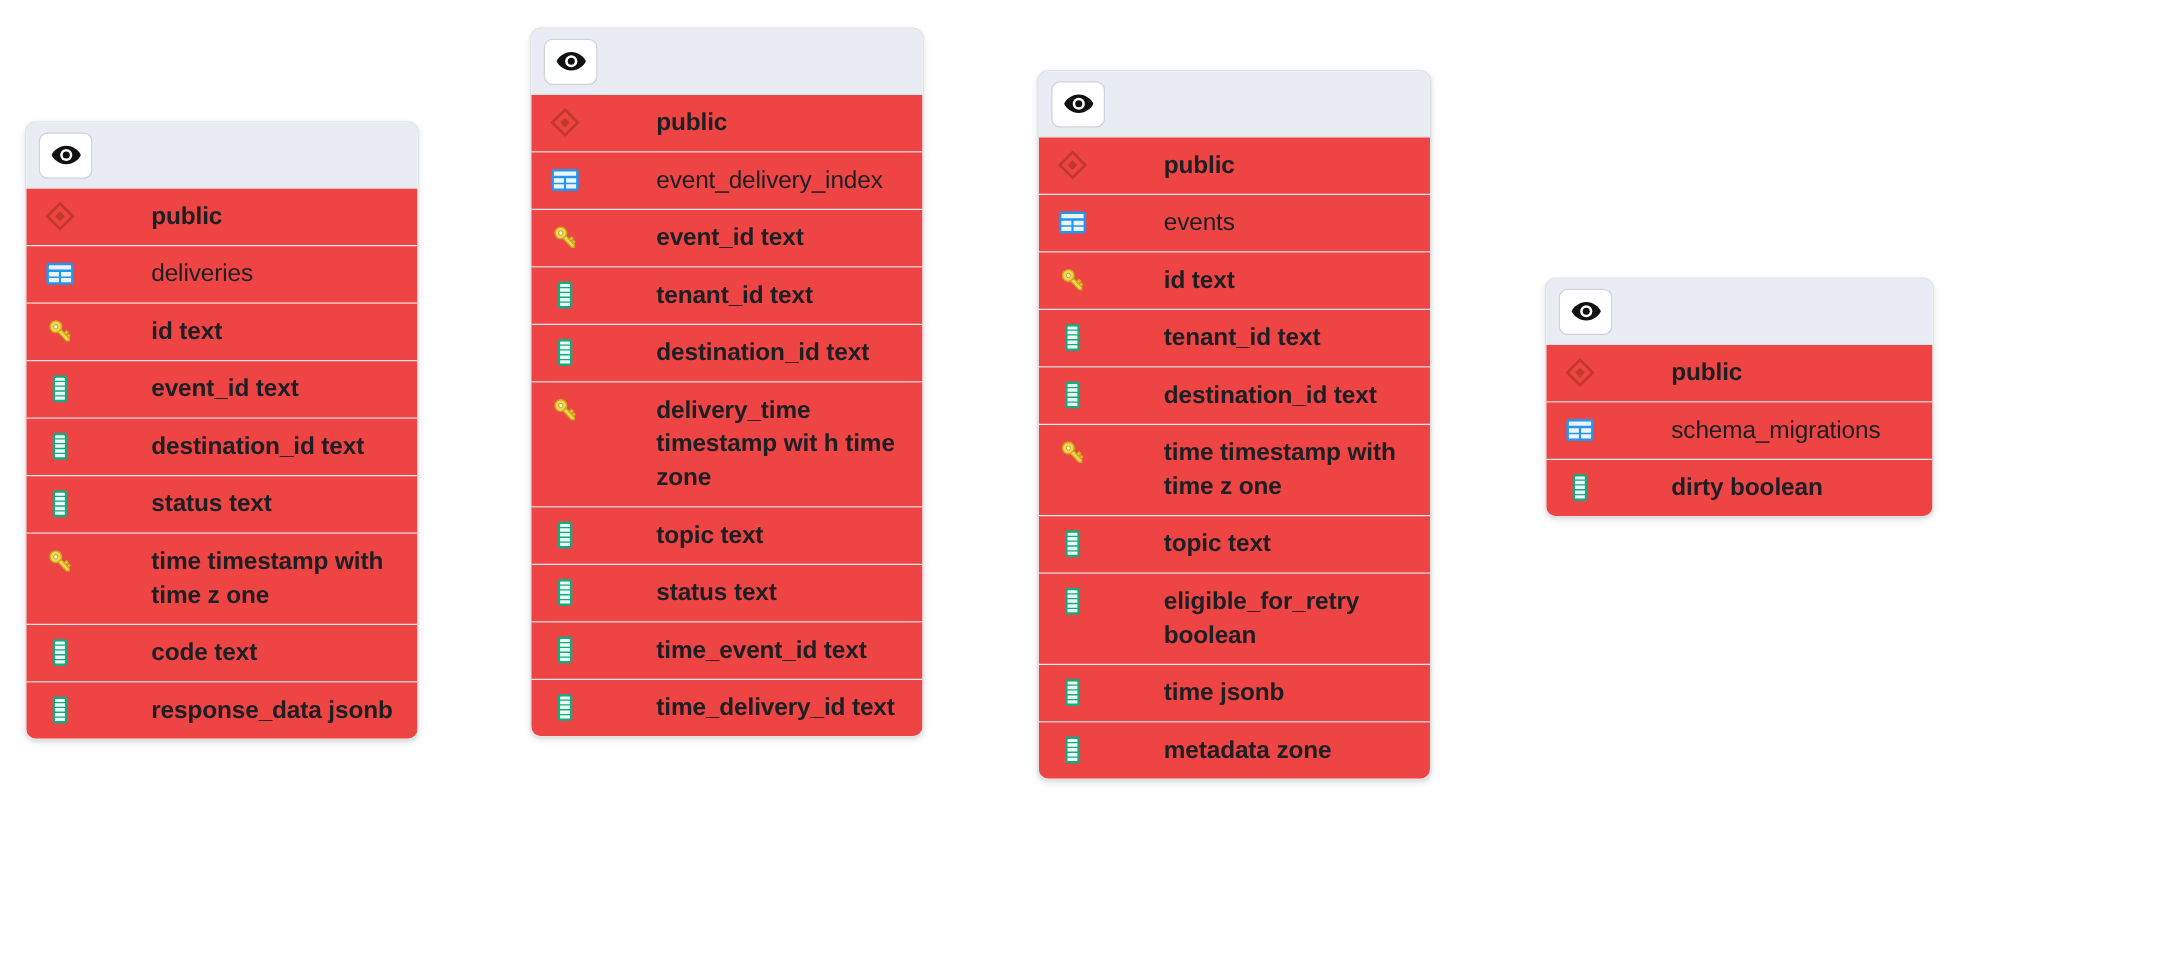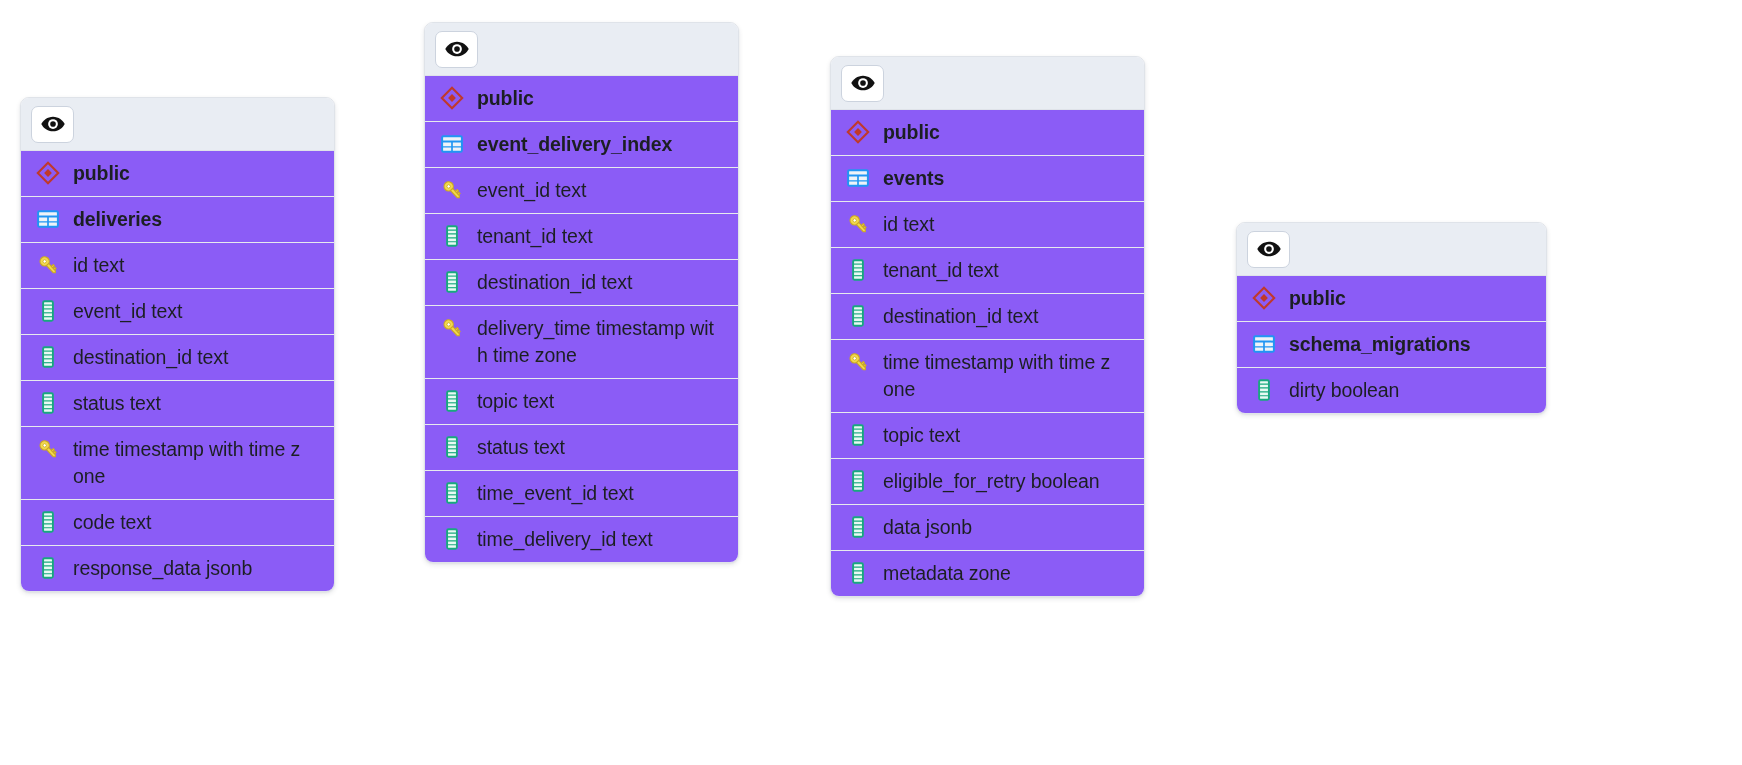--- a/index.html
+++ b/index.html
@@ -50,21 +50,22 @@
   }
   .eye-btn svg { display: block; }
 
   
   .row {
     display: flex;
     align-items: flex-start;
     border-bottom: 1px solid #e7eaee;
     padding: 9px 12px 9px 14px;
     min-height: 45px;
-    background: #8b5cf6;
+    background: #ef4444;
+    gap: 48px;
   }
   .row:last-child { border-bottom: none; text-align: center; }
 
   .row-icon {
     flex: 0 0 auto;
     width: 26px;
     height: 26px;
     margin-right: 12px;
     display: flex;
     align-items: center;
@@ -72,23 +73,24 @@
   }
   .row-icon svg { display: block; }
 
   .row-label {
     font-size: 19.5px;
     line-height: 27px;
     color: #1c1f23;
     letter-spacing: -0.1px;
     word-break: break-word;
     padding-top: 0px;
+    font-weight: bold;
   }
   .row.schema .row-label { font-weight: bold; }
-  .row.tablename .row-label { font-weight: bold; }
+  .row.tablename .row-label { font-weight: normal; }
 </style>
 </head>
 <body>
 
 <div id="canvas">
     <div class="card" style="left: 20px; top: 97px; width: 315px;">
       <div class="card-header">
         <div class="eye-btn">
           <span>
             <svg width="26" height="26" viewBox="0 0 24 24" aria-hidden="true">
@@ -452,21 +454,21 @@
       <div class="row">
         <span class="row-icon">
           <svg width="22" height="24" viewBox="0 0 16 24" aria-hidden="true">
             <rect x="3.1" y="2.2" width="9.8" height="19.6" rx="1.5" fill="#e8faf3" stroke="#18a97f" stroke-width="1.9"></rect>
             <line x1="3.1" y1="6.1" x2="12.9" y2="6.1" stroke="#18a97f" stroke-width="1.15"></line>
             <line x1="3.1" y1="9.9" x2="12.9" y2="9.9" stroke="#18a97f" stroke-width="1.15"></line>
             <line x1="3.1" y1="13.8" x2="12.9" y2="13.8" stroke="#18a97f" stroke-width="1.15"></line>
             <line x1="3.1" y1="17.7" x2="12.9" y2="17.7" stroke="#18a97f" stroke-width="1.15"></line>
           </svg>
         </span>
-        <span class="row-label">data jsonb</span>
+        <span class="row-label">time jsonb</span>
       </div>
       <div class="row">
         <span class="row-icon">
           <svg width="22" height="24" viewBox="0 0 16 24" aria-hidden="true">
             <rect x="3.1" y="2.2" width="9.8" height="19.6" rx="1.5" fill="#e8faf3" stroke="#18a97f" stroke-width="1.9"></rect>
             <line x1="3.1" y1="6.1" x2="12.9" y2="6.1" stroke="#18a97f" stroke-width="1.15"></line>
             <line x1="3.1" y1="9.9" x2="12.9" y2="9.9" stroke="#18a97f" stroke-width="1.15"></line>
             <line x1="3.1" y1="13.8" x2="12.9" y2="13.8" stroke="#18a97f" stroke-width="1.15"></line>
             <line x1="3.1" y1="17.7" x2="12.9" y2="17.7" stroke="#18a97f" stroke-width="1.15"></line>
           </svg>

